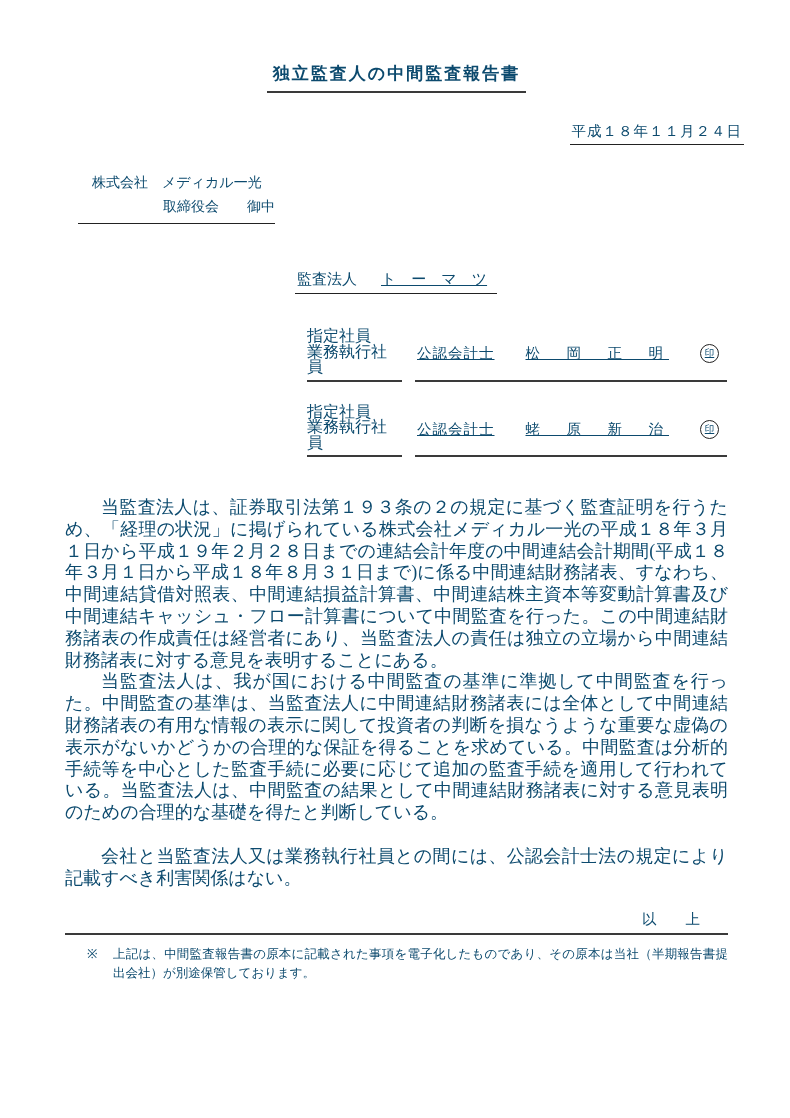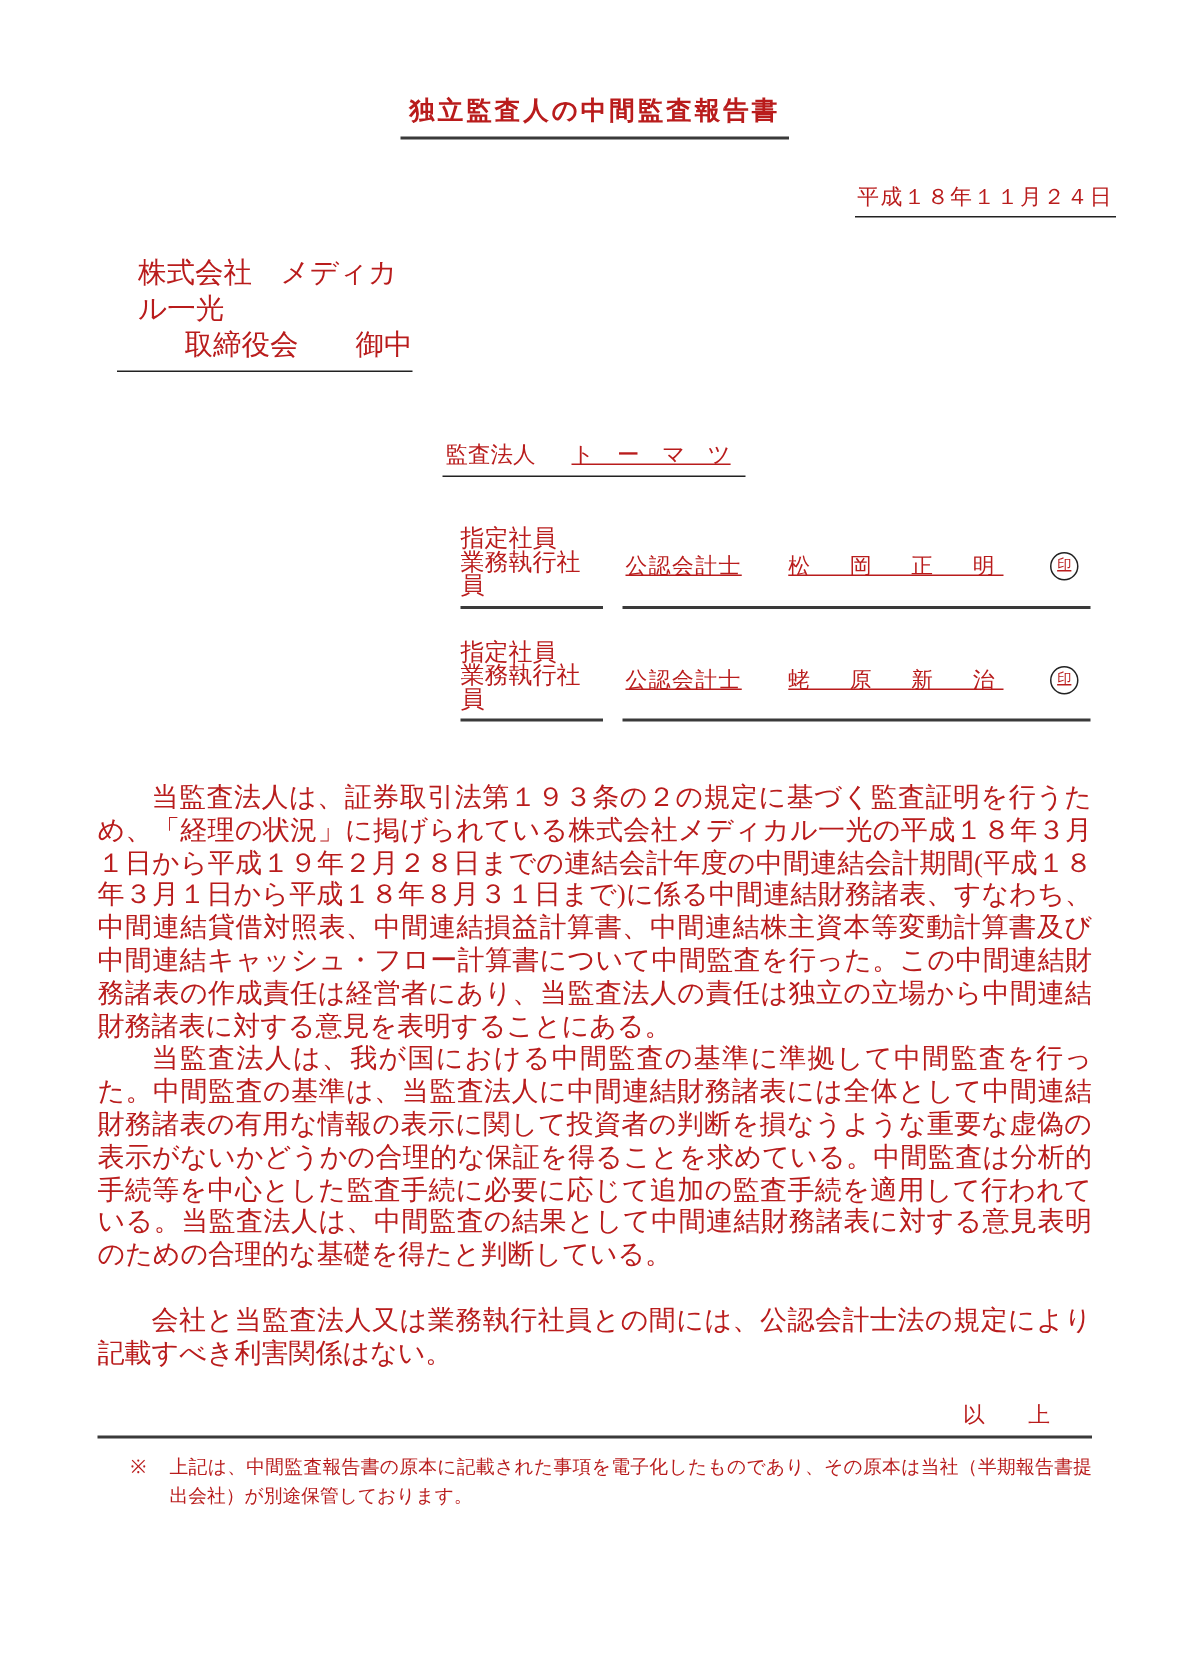--- a/index.html
+++ b/index.html
@@ -3,21 +3,21 @@
 <meta charset="utf-8">
 <style>
   html, body { margin: 0; padding: 0; background: #ffffff; }
   .page {
     position: relative;
     width: 790px;
     height: 1118px;
     box-sizing: border-box;
     padding: 62px 62px 0 65px;
     background: #ffffff;
-    color: #b91c1c;
+    color: #0c4a6e;
     font-family: "Liberation Serif", "DejaVu Serif", serif;
   }
 
   
   .title-wrap { text-align: center; }
   .doc-title {
     display: inline-block;
     font-size: 17px;
     font-weight: bold;
     letter-spacing: 2px;
@@ -35,21 +35,21 @@
     padding: 0 2px 3px 2px;
   }
 
   
   .addressee {
     margin-top: 26px;
     margin-left: 13px;
     width: 197px;
     border-bottom: 1.5px solid #222222;
     padding-bottom: 4px;
-    font-size: 19px;
+    font-size: 14px;
     line-height: 24px;
   }
   .addr-l1 { margin-left: 14px; }
   .addr-l2 { margin-left: 20px; text-align: right; }
 
   
   .firm-row { margin-top: 46px; margin-left: 230px; }
   .firm {
     display: inline-block;
     border-bottom: 1.5px solid #222222;

